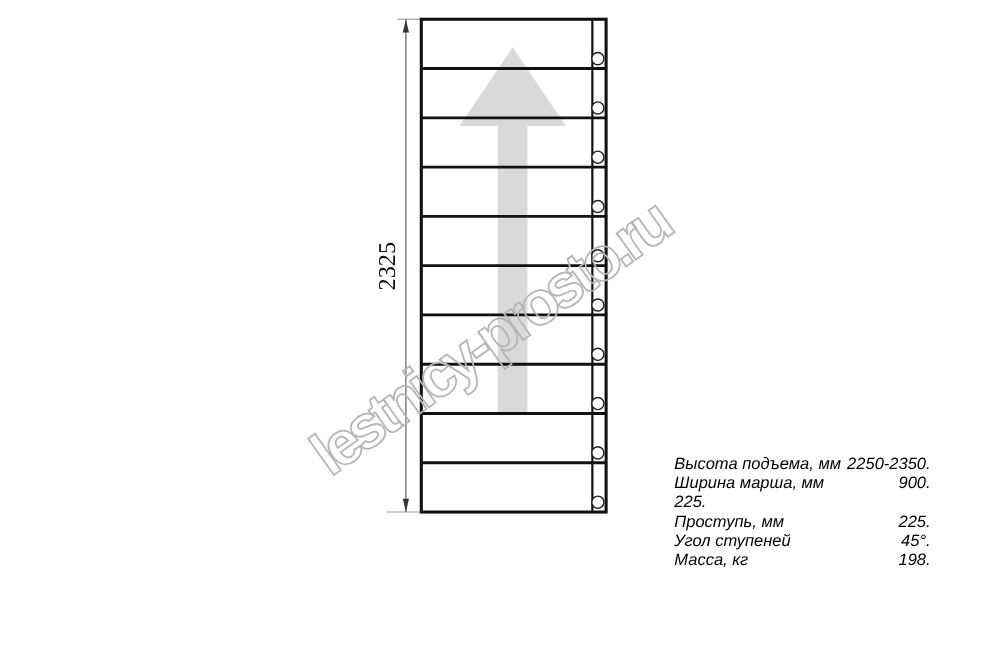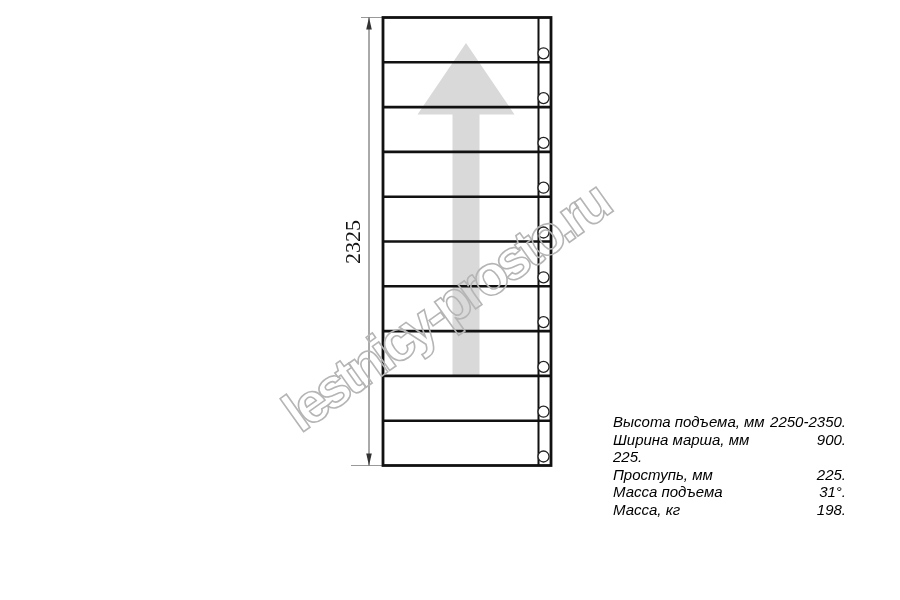--- a/index.html
+++ b/index.html
@@ -119,22 +119,22 @@
       <span class="spec-value">900.</span>
     </div>
     <div class="spec-row">
       <span class="spec-value">225.</span>
     </div>
     <div class="spec-row">
       <span class="spec-label">Проступь, мм</span>
       <span class="spec-value">225.</span>
     </div>
     <div class="spec-row">
-      <span class="spec-label">Масса подъема</span>
-      <span class="spec-value">31°.</span>
+      <span class="spec-label">Угол ступеней</span>
+      <span class="spec-value">45°.</span>
     </div>
     <div class="spec-row">
       <span class="spec-label">Масса, кг</span>
       <span class="spec-value">198.</span>
     </div>
   </div>
 
 </div>
 
 </body></html>

